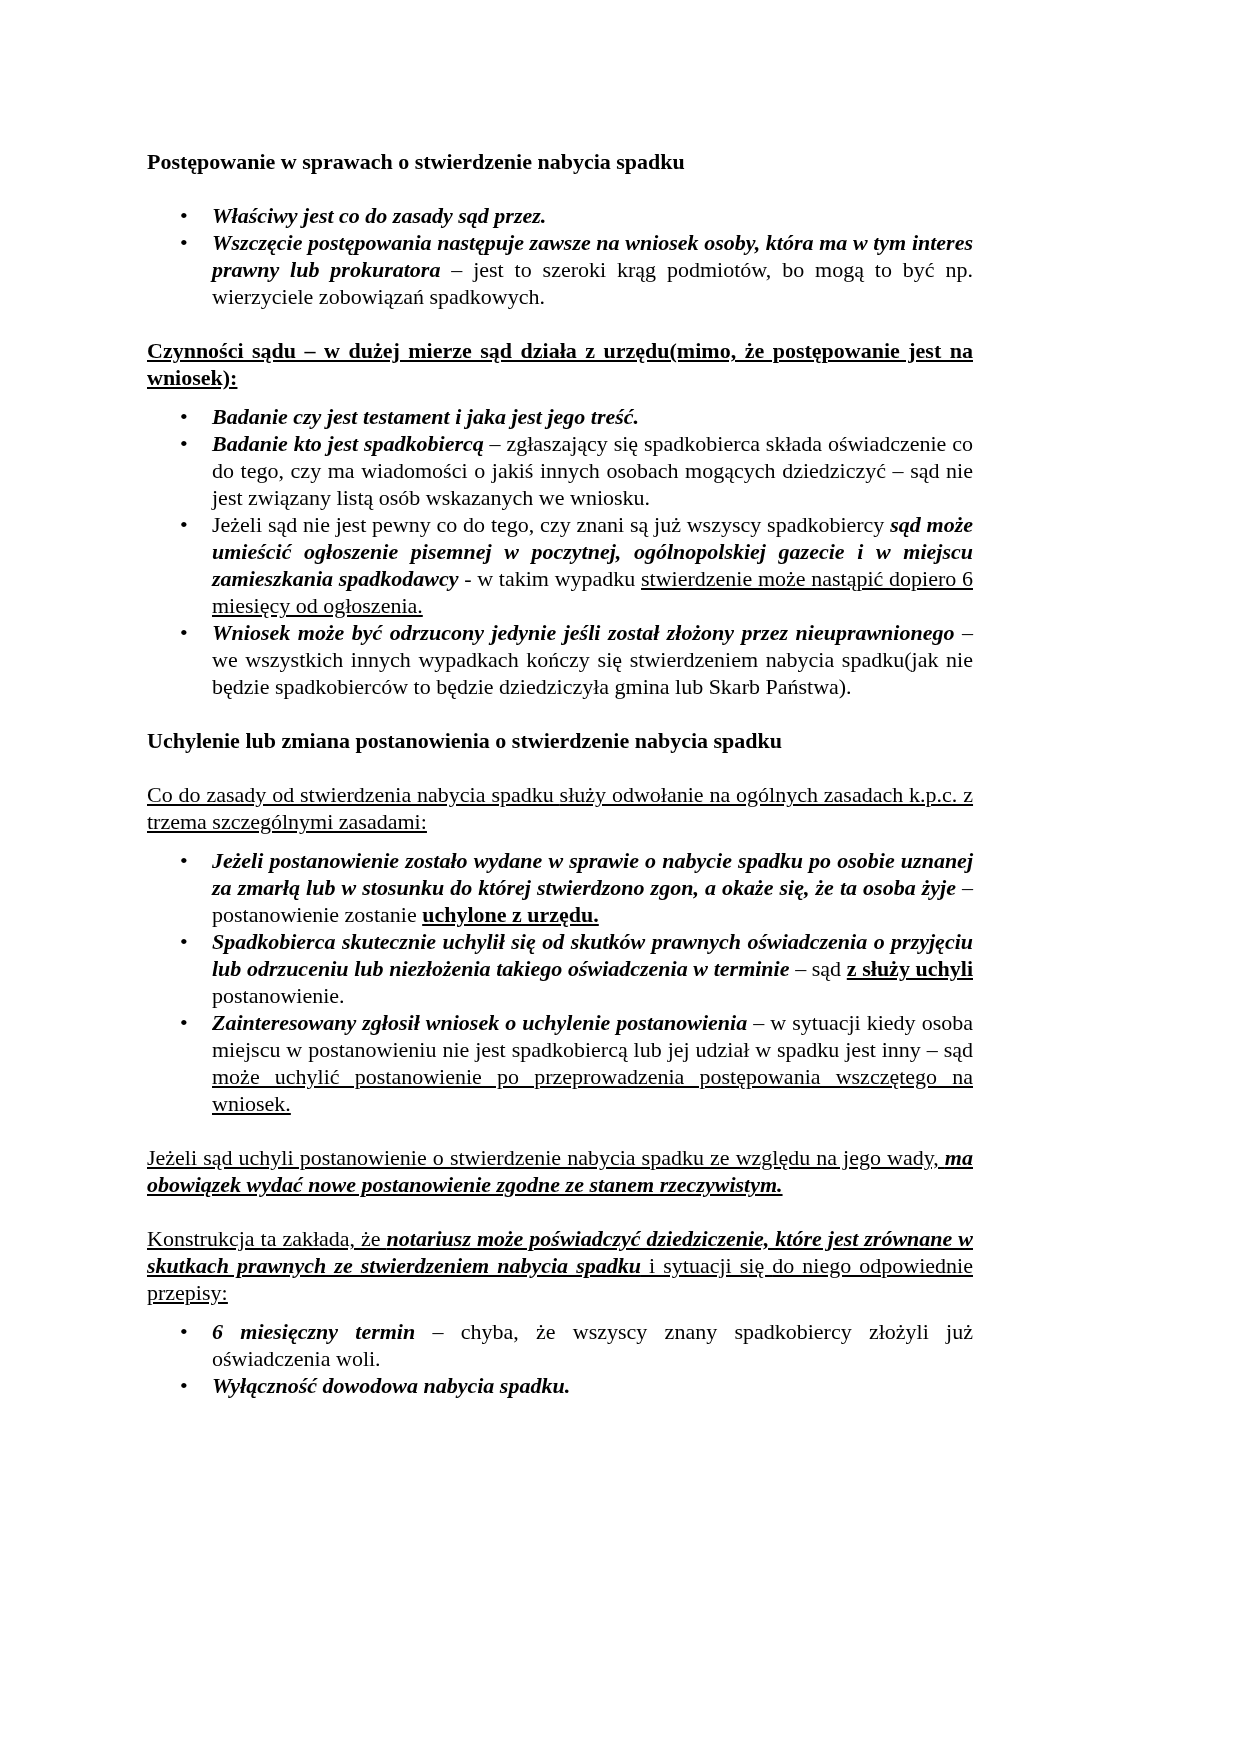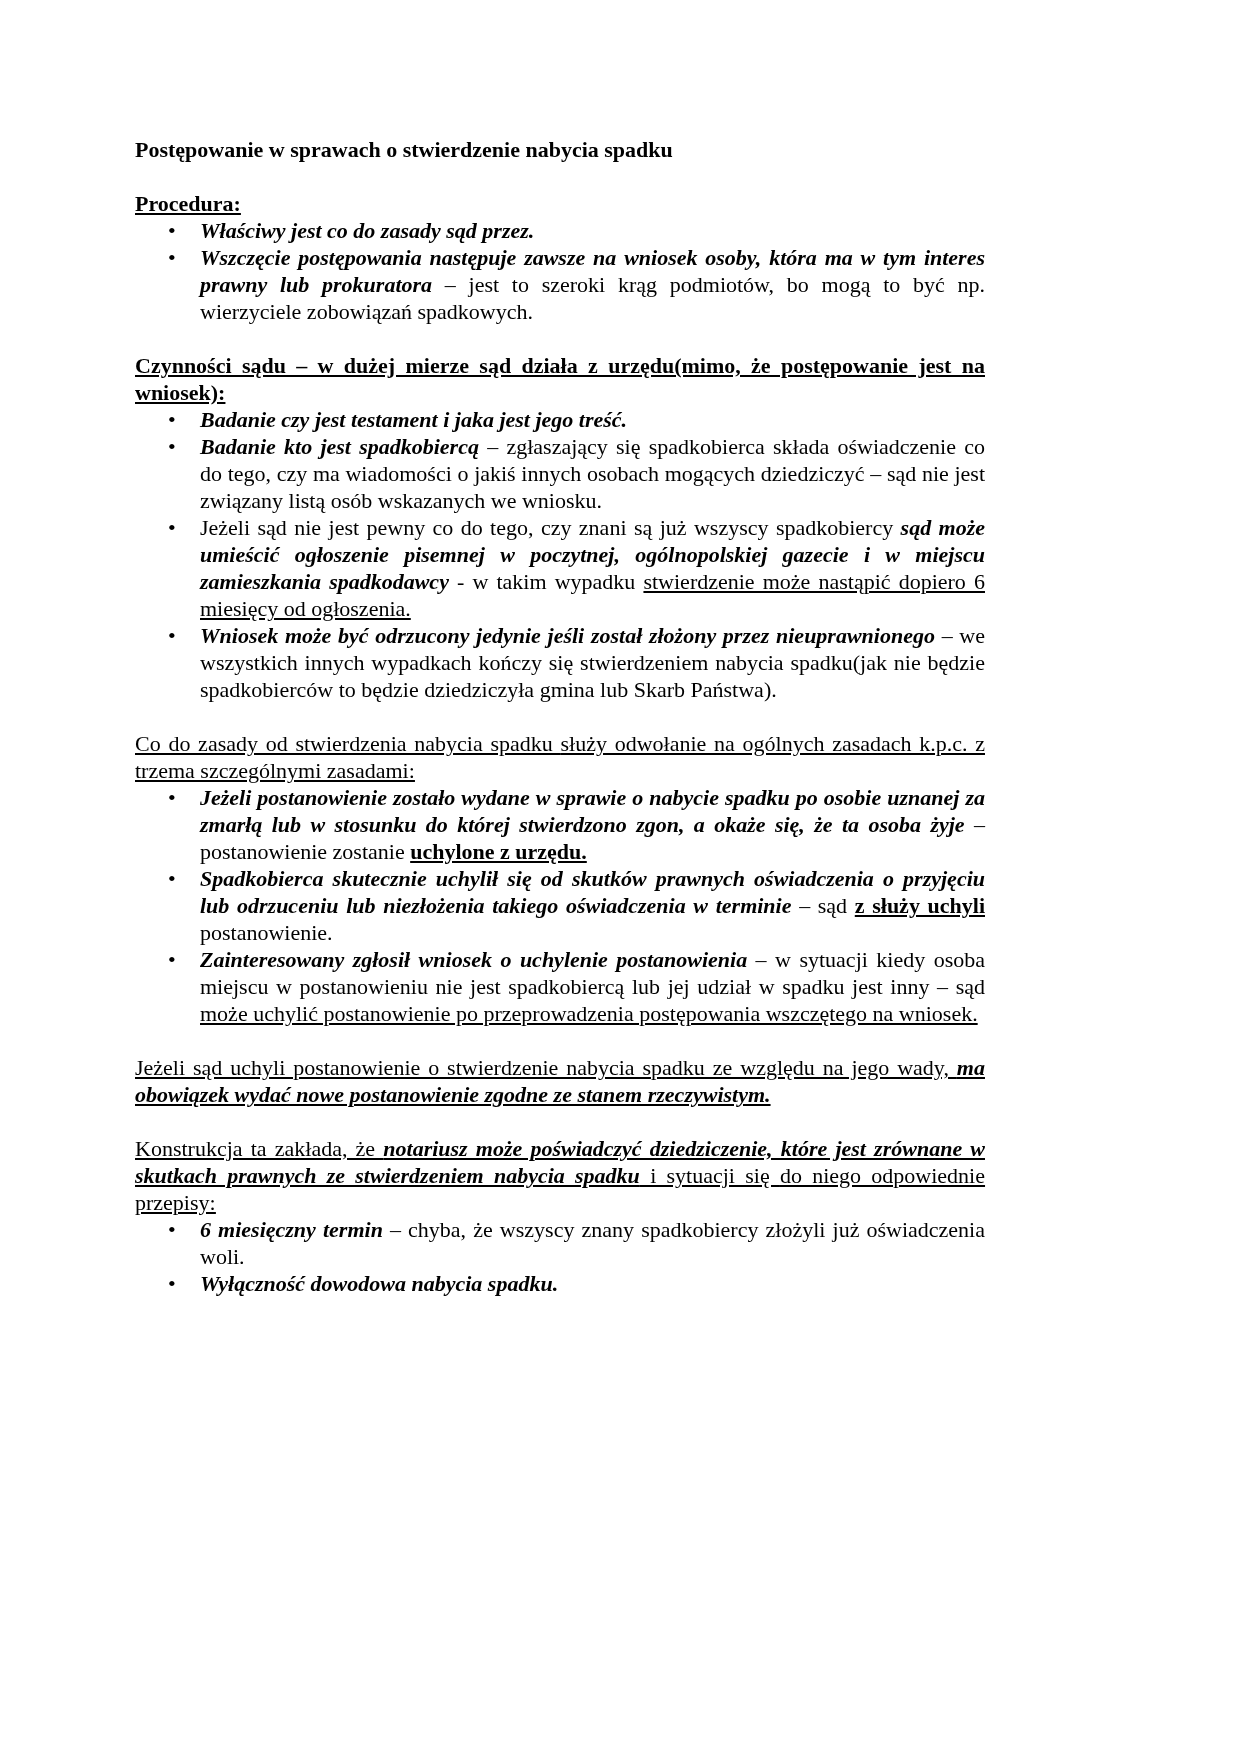--- a/index.html
+++ b/index.html
@@ -13,21 +13,21 @@
     height: 1754px;
     background: #ffffff;
     color: #000000;
     font-family: "Liberation Serif", "DejaVu Serif", serif;
     font-size: 22px;
     line-height: 27px;
     box-sizing: border-box;
     padding: 136px 255px 40px 135px;
     overflow: hidden;
   }
-  .block { margin: 0; }
+  .block { margin: 12px; }
   .block + .block { margin-top: 27px; }
   .heading + .list { margin-top: 0; }
   .para + .list { margin-top: 0; }
 
   .title { text-align: left; }
   .heading { text-align: justify; }
   .para { text-align: justify; text-decoration: underline; }
 
   .li {
     display: flex;
@@ -46,21 +46,20 @@
   .run.b { font-weight: bold; }
   .run.i { font-style: italic; }
   .run.u { text-decoration: underline; }
 </style>
 </head>
 <body>
 
 <div class="page">
   <div id="doc">
       <div class="block title"><span class="run b">Postępowanie w sprawach o stwierdzenie nabycia spadku</span></div>
-      <div class="block heading"><span class="run b u">Procedura:</span></div>
       <div class="block list">
         <div class="li">
           <span class="marker">•</span>
           <span class="li-text"><span class="run b i">Właściwy jest co do zasady sąd przez.</span></span>
         </div>
         <div class="li">
           <span class="marker">•</span>
           <span class="li-text"><span class="run b i">Wszczęcie postępowania następuje zawsze na wniosek osoby, która ma w tym interes prawny lub prokuratora</span><span class="run"> – jest to szeroki krąg podmiotów, bo mogą to być np. wierzyciele zobowiązań spadkowych.</span></span>
         </div>
       </div>
@@ -76,20 +75,21 @@
         </div>
         <div class="li">
           <span class="marker">•</span>
           <span class="li-text"><span class="run">Jeżeli sąd nie jest pewny co do tego, czy znani są już wszyscy spadkobiercy </span><span class="run b i">sąd może umieścić ogłoszenie pisemnej w poczytnej, ogólnopolskiej gazecie i w miejscu zamieszkania spadkodawcy</span><span class="run"> - w takim wypadku </span><span class="run u">stwierdzenie może nastąpić dopiero 6 miesięcy od ogłoszenia.</span></span>
         </div>
         <div class="li">
           <span class="marker">•</span>
           <span class="li-text"><span class="run b i">Wniosek może być odrzucony jedynie jeśli został złożony przez nieuprawnionego</span><span class="run"> – we wszystkich innych wypadkach kończy się stwierdzeniem nabycia spadku(jak nie będzie spadkobierców to będzie dziedziczyła gmina lub Skarb Państwa).</span></span>
         </div>
       </div>
+      <div class="block heading"><span class="run b">Uchylenie lub zmiana postanowienia o stwierdzenie nabycia spadku</span></div>
       <div class="block para"><span class="run">Co do zasady od stwierdzenia nabycia spadku </span><span class="run u">służy odwołanie na ogólnych zasadach k.p.c. z trzema szczególnymi zasadami:</span></div>
       <div class="block list">
         <div class="li">
           <span class="marker">•</span>
           <span class="li-text"><span class="run b i">Jeżeli postanowienie zostało wydane w sprawie o nabycie spadku po osobie uznanej za zmarłą lub w stosunku do której stwierdzono zgon, a okaże się, że ta osoba żyje</span><span class="run"> – postanowienie zostanie </span><span class="run b u">uchylone z urzędu.</span></span>
         </div>
         <div class="li">
           <span class="marker">•</span>
           <span class="li-text"><span class="run b i">Spadkobierca skutecznie uchylił się od skutków prawnych oświadczenia o przyjęciu lub odrzuceniu lub niezłożenia takiego oświadczenia w terminie</span><span class="run"> – sąd </span><span class="run b u">z służy uchyli</span><span class="run"> postanowienie.</span></span>
         </div>

